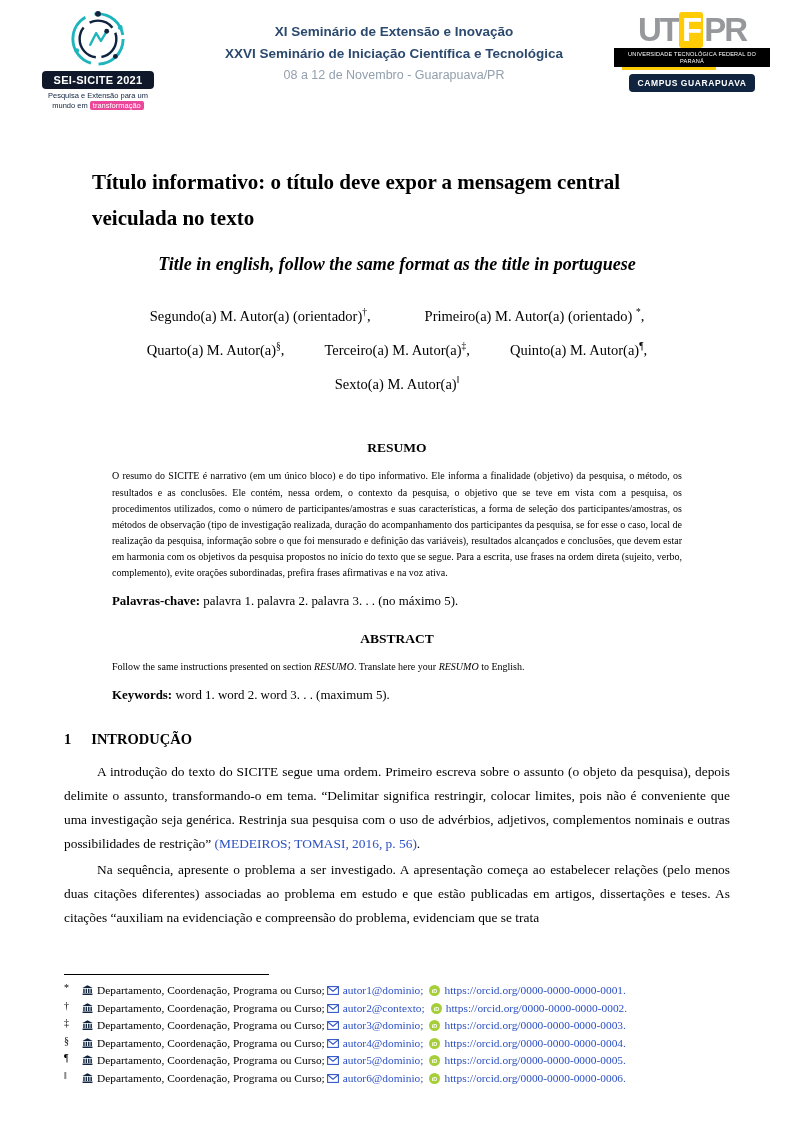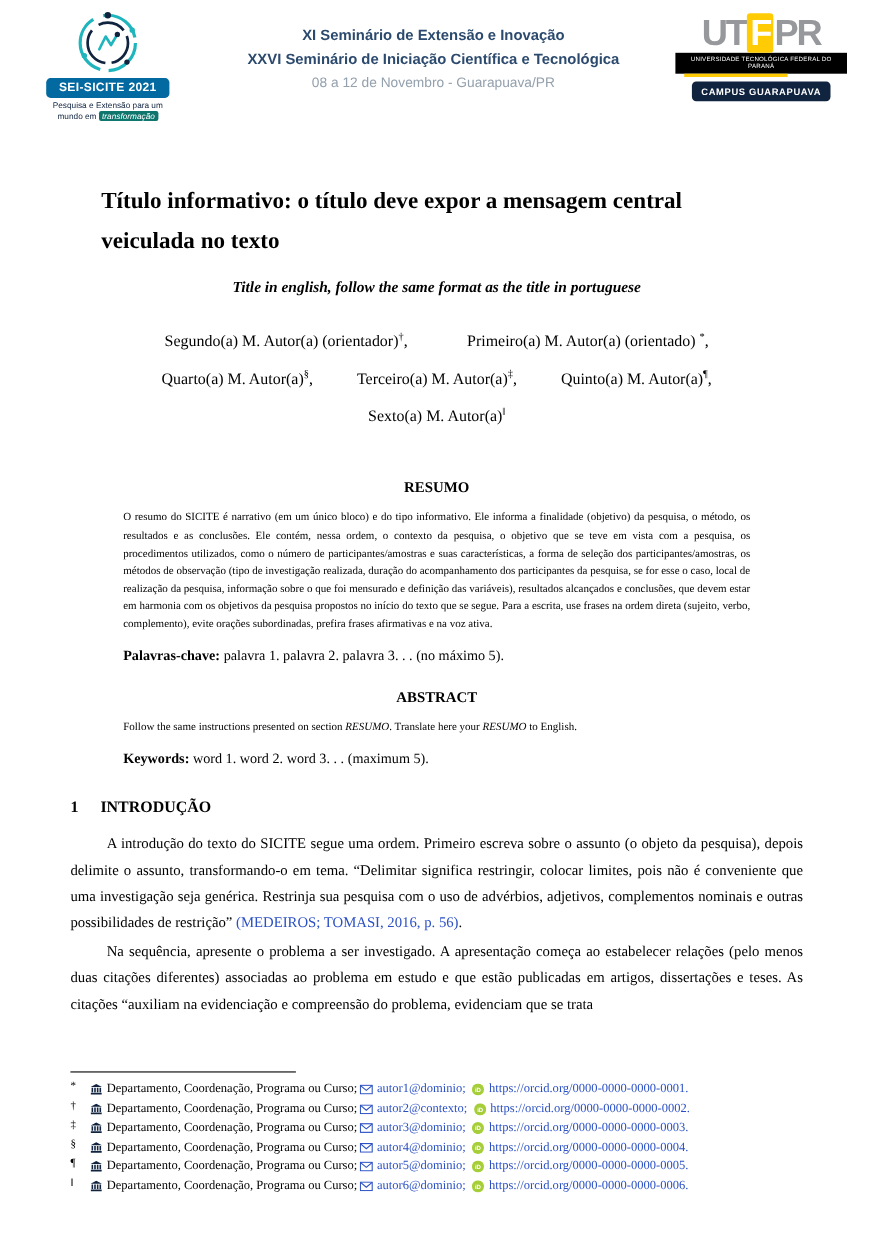--- a/index.html
+++ b/index.html
@@ -7,39 +7,39 @@
   .page {
     position:relative; width:794px; height:1123px; margin:0 auto;
     background:#ffffff; overflow:hidden;
     font-family:"Liberation Serif","DejaVu Serif",serif; color:#000;
   }
 
   
   .banner { position:absolute; top:10px; left:0; right:0; height:122px; }
   .logo-left { position:absolute; left:28px; top:0; width:140px; text-align:center; font-family:"Liberation Sans","DejaVu Sans",sans-serif; }
   .logo-circle { display:block; margin:0 auto 2px; }
-  .sei-badge { display:inline-block; background:#0369a1; color:#fff; font-weight:bold; font-size:11px; padding:3px 12px; border-radius:4px; letter-spacing:.3px; }
+  .sei-badge { display:inline-block; background:#0f172a; color:#fff; font-weight:bold; font-size:11px; padding:3px 12px; border-radius:4px; letter-spacing:.3px; }
   .tagline { font-size:7.5px; color:#10233f; line-height:1.35; margin-top:2px; }
-  .tagline .hl { background:#0f766e; color:#fff; padding:0 3px; border-radius:2px;font-style:italic; }
+  .tagline .hl { background:#ec4899; color:#fff; padding:0 3px; border-radius:2px; }
 
   .banner-center { position:absolute; left:175px; right:181px; top:14px; text-align:center; font-family:"Liberation Sans","DejaVu Sans",sans-serif; }
   .bc1,.bc2 { font-size:13.5px; font-weight:bold; color:#2c4a6e; margin-bottom:7px; }
   .bc3 { font-size:12.5px; color:#93a0ad; }
 
   .logo-right { position:absolute; right:24px; top:2px; width:156px; text-align:center; font-family:"Liberation Sans","DejaVu Sans",sans-serif; }
   .utfpr-text { font-size:33px; font-weight:bold; letter-spacing:-2px; color:#96989b; line-height:1.1; }
   .utf-f { display:inline-block; background:#ffcb05; color:#fff; padding:0 3px; border-radius:3px; margin:0 1px; }
   .univ-bar { background:#000; color:#fff; font-size:5.6px; padding:3px 2px 2px; line-height:1.2; letter-spacing:.2px; }
   .univ-stripe { height:3px; width:60%; background:#ffcb05; margin:0 auto 0 8px; }
   .campus-badge { display:inline-block; background:#10233f; color:#fff; font-size:8.5px; font-weight:bold; padding:4px 8px; border-radius:4px; margin-top:4px; letter-spacing:.6px;text-align:center; }
 
   
   .content { position:absolute; top:148px; left:64px; right:64px; }
   .title { text-align:left; font-weight:bold; font-size:21px; line-height:36px; padding:0 28px; margin-top:16px; }
-  .subtitle { text-align:center; font-weight:bold; font-style:italic; font-size:14px; margin-top:18px; }
+  .subtitle { text-align:center; font-weight:bold; font-style:italic; font-size:18px; margin-top:18px; }
 
   .authors { margin-top:22px; font-size:14.5px; }
   .author-line { display:flex; justify-content:center; gap:54px; line-height:30px; }
   .author-line.tight { gap:40px; }
   .author sup { font-size:9.5px; }
 
   .abstract-wrap { margin:42px 48px 0; }
   .abs-heading { text-align:center; font-weight:bold; font-size:13.5px; }
   .abs-heading.second { margin-top:22px; }
   .abs-body { font-size:10px; line-height:16.1px; text-align:justify; margin-top:12px; }

